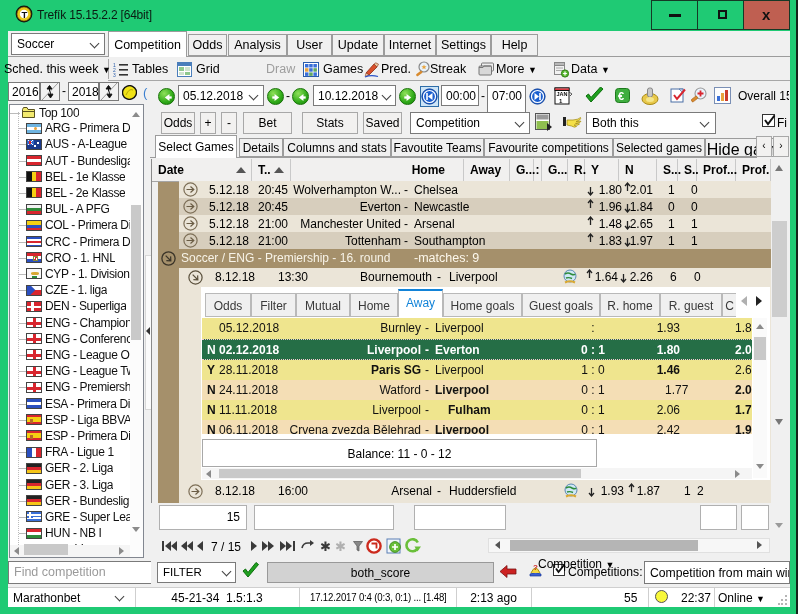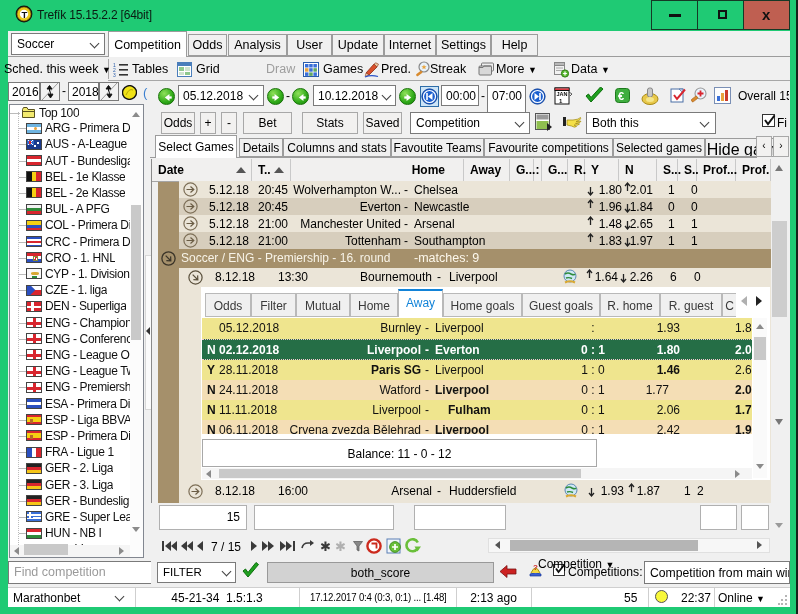--- a/index.html
+++ b/index.html
@@ -614,21 +614,21 @@
 <span class="abs" style="left:448px;top:3px;width:30px;text-align:right;font-weight:bold;">1.46</span>
 <span class="abs" style="left:533px;top:3px;width:30px;font-weight:normal;">2.6</span>
 </div>
 <div class="abs" style="left:202px;top:380px;width:550px;height:20px;background:#f4deb5;overflow:hidden;color:#111;font-weight:normal;">
 <span class="abs" style="left:5px;top:3px;font-weight:bold;">N</span>
 <span class="abs" style="left:17px;top:3px;">24.11.2018</span>
 <span class="abs" style="left:59px;top:3px;width:160px;text-align:right;font-weight:normal;">Watford</span>
 <span class="abs" style="left:223px;top:3px;">-</span>
 <span class="abs" style="left:233px;top:3px;font-weight:bold;white-space:nowrap;">Liverpool</span>
 <span class="abs" style="left:371px;top:3px;width:40px;text-align:center;">0 : 1</span>
-<span class="abs" style="left:437px;top:3px;width:30px;text-align:right;font-weight:normal;">1.77</span>
+<span class="abs" style="left:463px;top:3px;width:30px;text-align:left;font-weight:normal;">1.77</span>
 <span class="abs" style="left:533px;top:3px;width:30px;font-weight:bold;">2.0</span>
 </div>
 <div class="abs" style="left:202px;top:400px;width:550px;height:20px;background:#efe58e;overflow:hidden;color:#111;font-weight:normal;">
 <span class="abs" style="left:5px;top:3px;font-weight:bold;">N</span>
 <span class="abs" style="left:17px;top:3px;">11.11.2018</span>
 <span class="abs" style="left:59px;top:3px;width:160px;text-align:right;font-weight:normal;">Liverpool</span>
 <span class="abs" style="left:223px;top:3px;">-</span>
 <span class="abs" style="left:246px;top:3px;font-weight:bold;white-space:nowrap;">Fulham</span>
 <span class="abs" style="left:371px;top:3px;width:40px;text-align:center;">0 : 1</span>
 <span class="abs" style="left:448px;top:3px;width:30px;text-align:right;font-weight:normal;">2.06</span>

